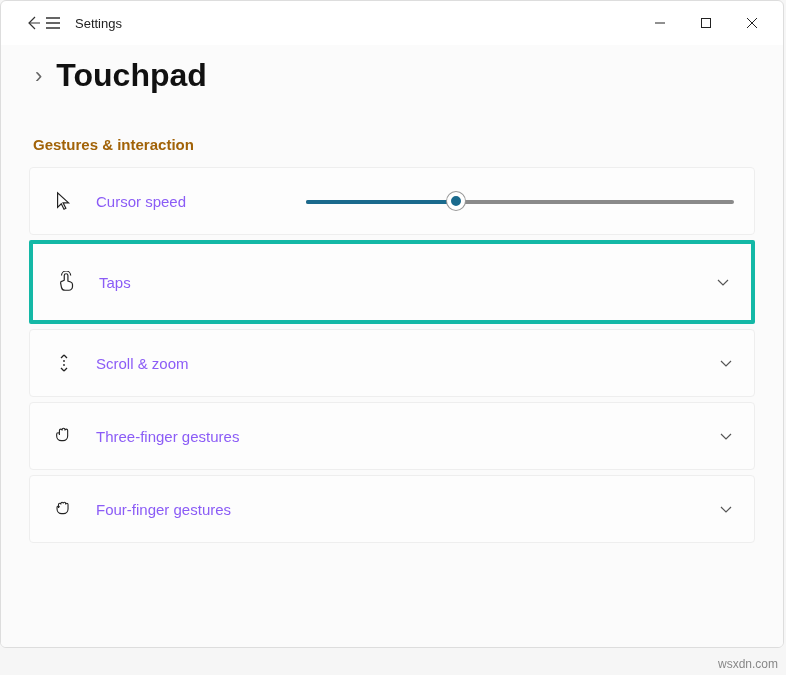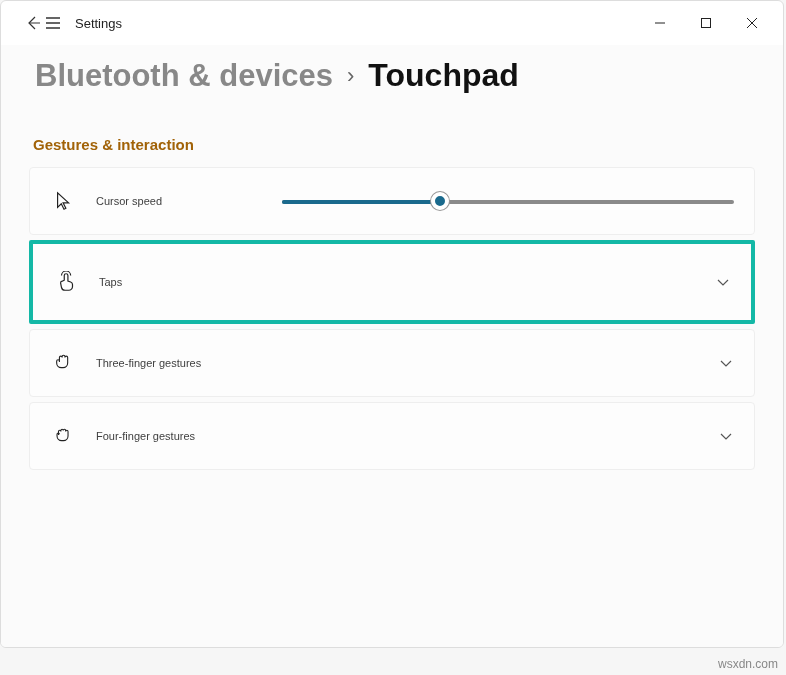--- a/index.html
+++ b/index.html
@@ -44,21 +44,21 @@
       min-height: 68px;
       display: flex;
       align-items: center;
       padding: 0 20px;
       margin-bottom: 5px;
       cursor: pointer;
     }
     .row.tall { min-height: 84px; }
     .row.highlight { border: 4px solid #14b8a6; border-radius: 2px; }
     .row-icon { width: 28px; display: flex; align-items: center; justify-content: center; margin-right: 18px; }
-    .row-label { font-size: 11px; color: #404040; flex: 0 0 auto; }
+    .row-label { font-size: 15px; color: #8b5cf6; flex: 0 0 auto; }
     .row-spacer { flex: 1; }
     .slider-wrap { flex: 1; display: flex; align-items: center; padding-left: 120px; }
     .slider {
       position: relative;
       width: 100%;
       height: 20px;
     }
     .slider-track-bg {
       position: absolute; top: 9px; left: 0; width: 100%; height: 4px;
       background: #8a8a8a; border-radius: 2px;
@@ -111,21 +111,20 @@
       <div class="win-btn">
         <svg width="12" height="12" viewBox="0 0 12 12">
             <path d="M1 1l10 10M11 1L1 11" stroke="#222" stroke-width="1"></path>
           </svg>
       </div>
     </div>
   </div>
 
   <div class="content">
     <div class="breadcrumb">
-      <span class="bc-parent">Bluetooth &amp; devices</span>
       <span class="bc-sep">›</span>
       <span class="bc-current">Touchpad</span>
     </div>
 
     <div class="section-header">Gestures &amp; interaction</div>
 
     <div class="row">
       <div class="row-icon">
         <svg width="22" height="22" viewBox="0 0 24 24">
             <path d="M5 3 L5 19 L9 15 L12 21 L14 20 L11 14 L17 14 Z" stroke="#222" stroke-width="1.3" fill="none"></path>
@@ -149,20 +148,36 @@
       </div>
       <span class="row-label">Taps</span>
       <div class="row-spacer"></div>
       <div class="chev">
         <svg width="14" height="14" viewBox="0 0 14 14">
             <path d="M2 5 L7 10 L12 5" stroke="#555" stroke-width="1.2" fill="none"></path>
           </svg>
       </div>
     </div>
 
+    <div class="row">
+      <div class="row-icon">
+        <svg width="20" height="22" viewBox="0 0 20 22">
+            <path d="M10 3 L7 6 M10 3 L13 6 M10 19 L7 16 M10 19 L13 16" stroke="#222" stroke-width="1.3" fill="none"></path>
+            <circle cx="10" cy="9" r="0.9" fill="#222"></circle>
+            <circle cx="10" cy="13" r="0.9" fill="#222"></circle>
+          </svg>
+      </div>
+      <span class="row-label">Scroll &amp; zoom</span>
+      <div class="row-spacer"></div>
+      <div class="chev">
+        <svg width="14" height="14" viewBox="0 0 14 14">
+            <path d="M2 5 L7 10 L12 5" stroke="#555" stroke-width="1.2" fill="none"></path>
+          </svg>
+      </div>
+    </div>
 
     <div class="row">
       <div class="row-icon">
         <svg width="22" height="22" viewBox="0 0 24 24">
             <path d="M7 11 V6 a1.5 1.5 0 0 1 3 0 V5 a1.5 1.5 0 0 1 3 0 V6 a1.5 1.5 0 0 1 3 0 v6 a5 5 0 0 1 -5 5 h-2 a5 5 0 0 1 -5 -5 l0 -2 a1.5 1.5 0 0 1 3 0" stroke="#222" stroke-width="1.2" fill="none"></path>
           </svg>
       </div>
       <span class="row-label">Three-finger gestures</span>
       <div class="row-spacer"></div>
       <div class="chev">

